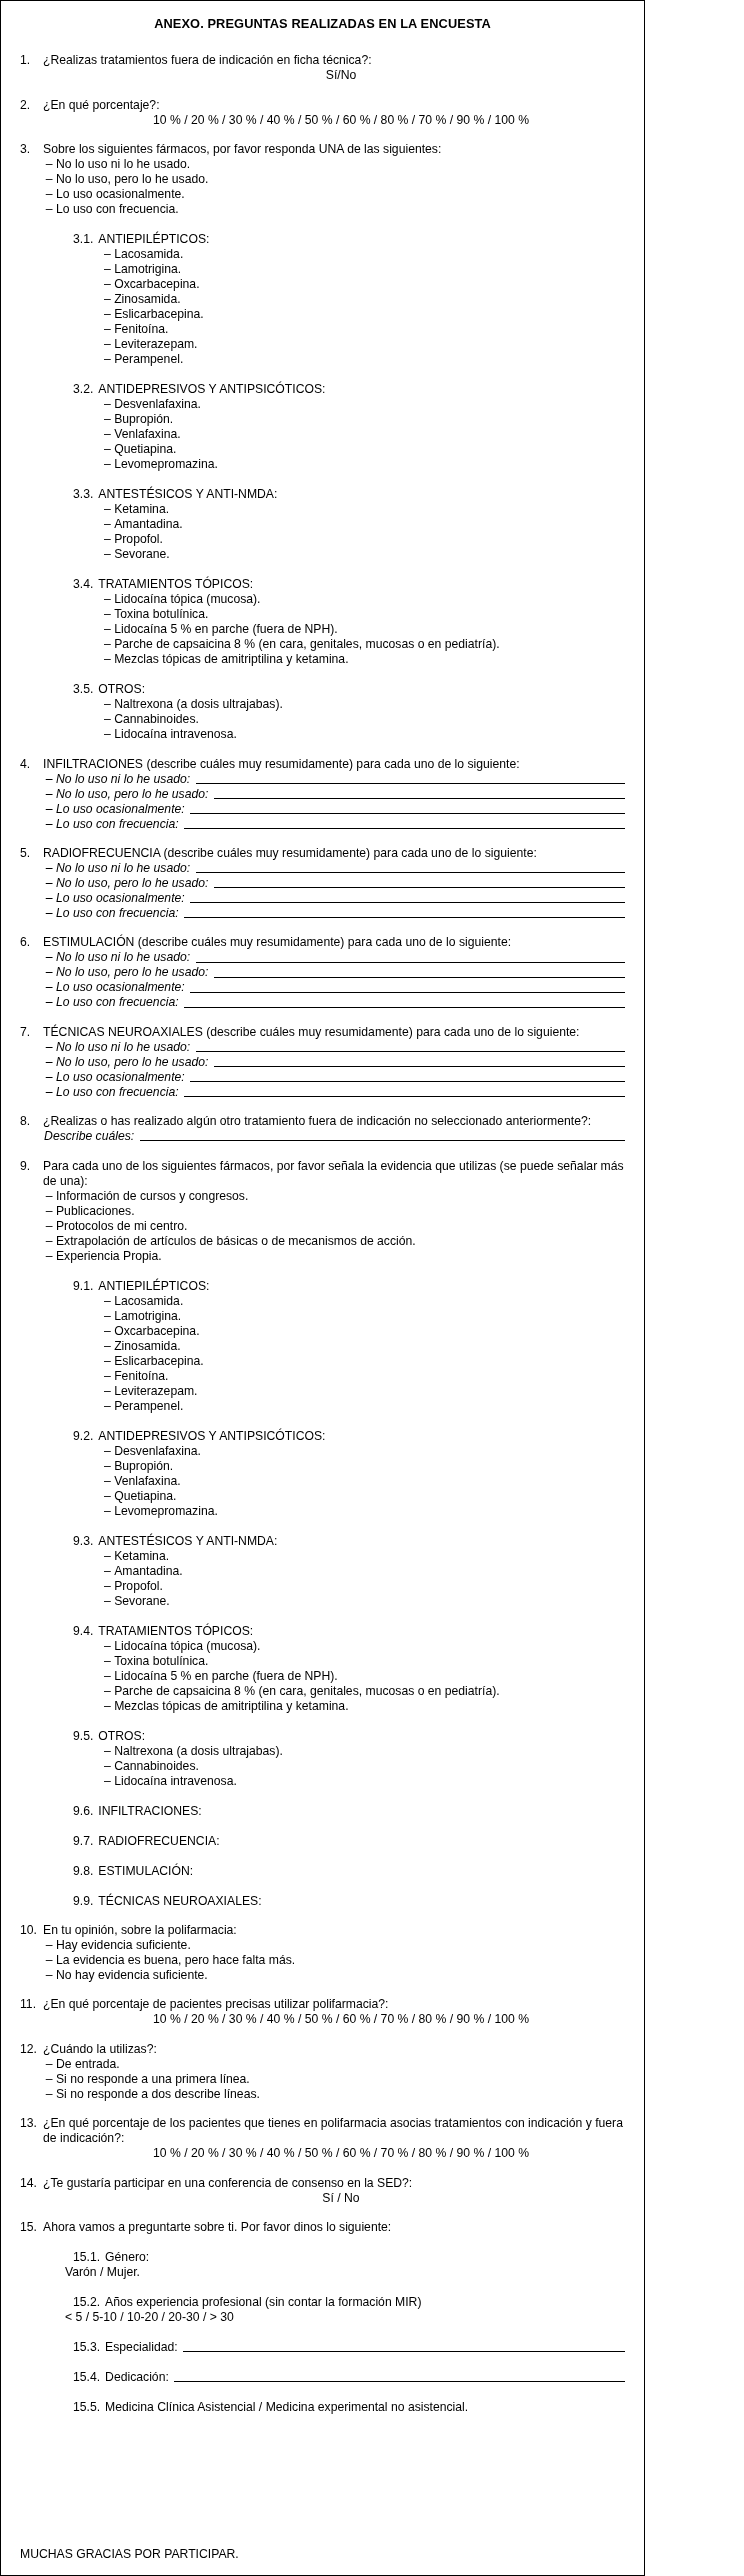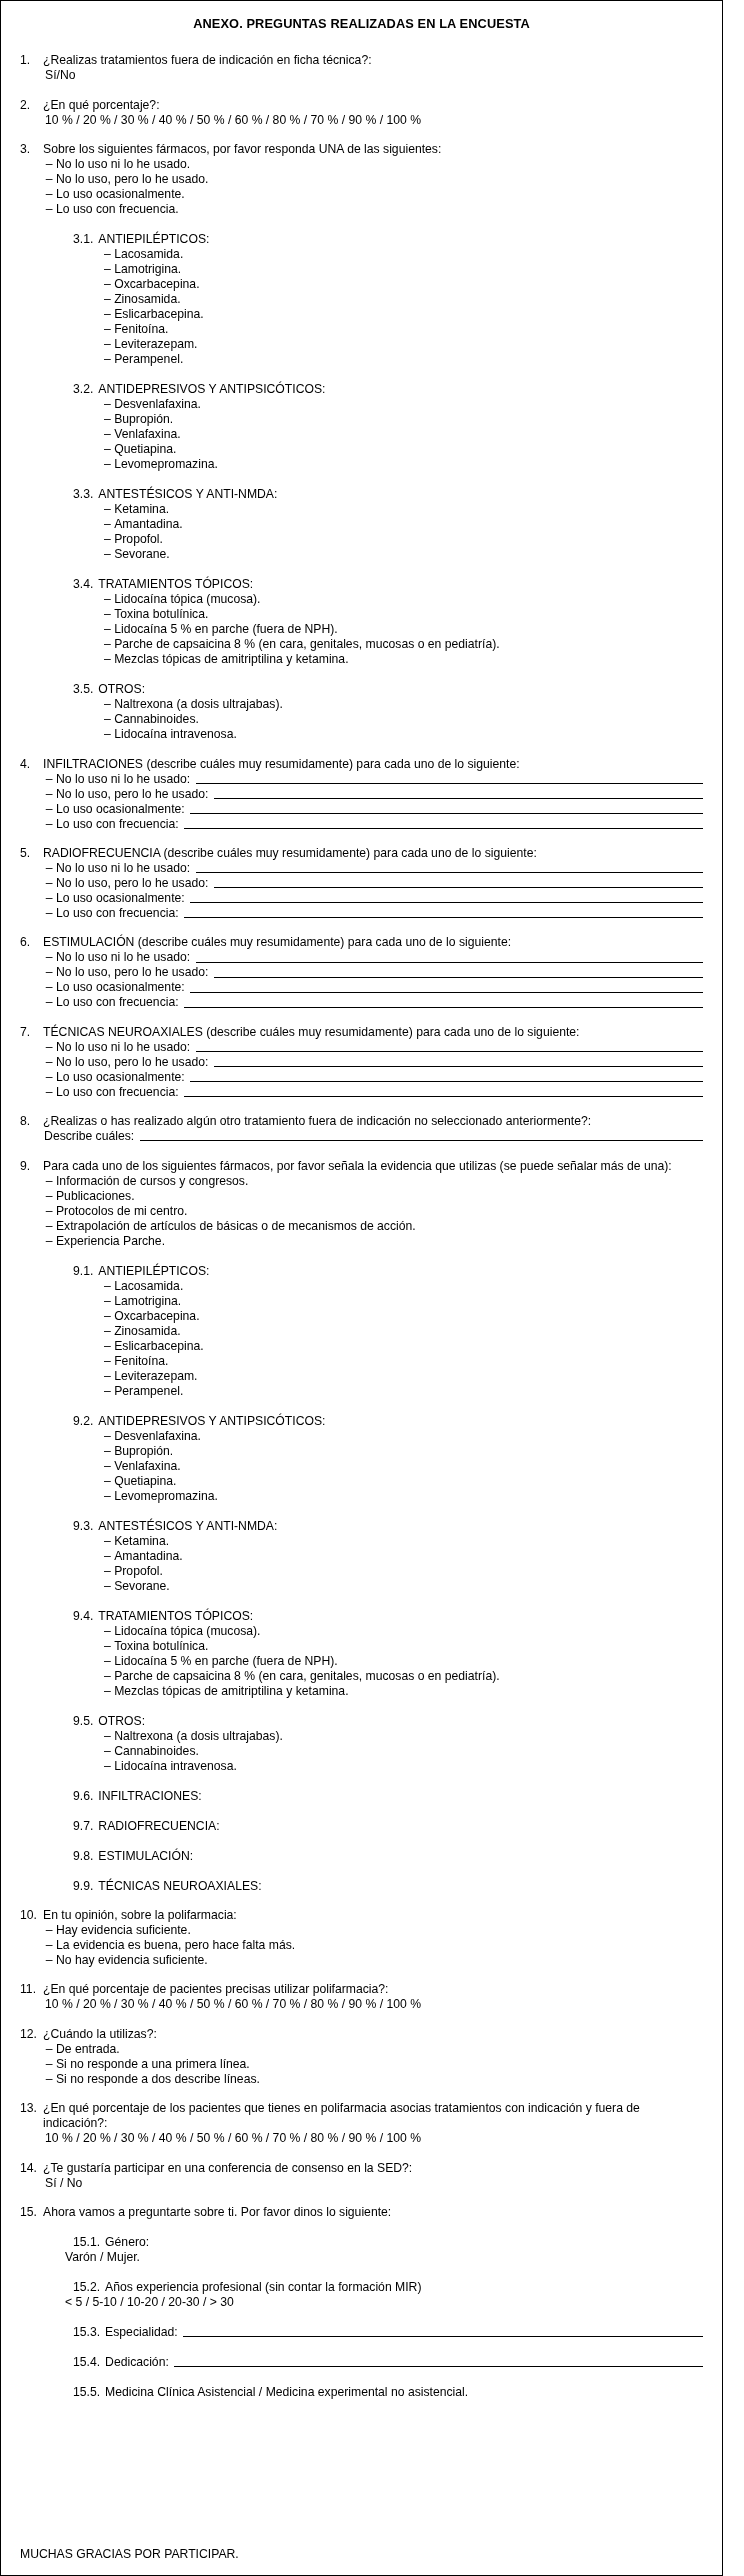--- a/index.html
+++ b/index.html
@@ -5,21 +5,21 @@
   html, body {
     margin: 0;
     padding: 0;
     background: #ffffff;
   }
   body {
     font-family: "Liberation Sans", "DejaVu Sans", sans-serif;
     color: #000;
   }
   .page {
-    width: 723px;
+    width: 645px;
     min-height: 2576px;
     box-sizing: border-box;
     border: 1.1px solid #000;
     background: #fff;
     padding: 14.4px 19px 13.3px 19px;
     display: flex;
     flex-direction: column;
     font-size: 12.2px;
     line-height: 15px;
   }
@@ -31,30 +31,30 @@
     letter-spacing: 0.1px;
   }
   .questions { flex: 0 0 auto; }
   .q {
     display: flex;
     margin-bottom: 14.4px;
   }
   .qnum { flex: 0 0 23px; white-space: nowrap; }
   .qbody { flex: 1 1 auto; min-width: 0; }
   .qtext { }
-  .opt { margin-left: 2px; }
+  .opt { margin-left: 14px; text-align: center; }
   .dash::before { content: "\2013\00a0"; }
   .qbody > .dash { margin-left: 2.8px; }
   .fillrow {
     display: flex;
     align-items: flex-end;
     margin-left: 2.8px;
   }
   .fillrow.nodash { margin-left: 1.1px; }
-  .filllabel { white-space: nowrap; }
+  .filllabel { white-space: nowrap; font-style: italic; }
   .fillline {
     flex: 1 1 auto;
     min-width: 22px;
     border-bottom: 1.1px solid #000;
     margin-left: 5.6px;
     margin-bottom: 2.8px;
   }
   .sub {
     margin-top: 15px;
     margin-left: 22px;
@@ -254,21 +254,21 @@
         </div>
       </div>
       <div class="q">
         <span class="qnum">9.</span>
         <div class="qbody">
           <div class="qtext">Para cada uno de los siguientes fármacos, por favor señala la evidencia que utilizas (se puede señalar más de una):</div>
           <div class="dash">Información de cursos y congresos.</div>
           <div class="dash">Publicaciones.</div>
           <div class="dash">Protocolos de mi centro.</div>
           <div class="dash">Extrapolación de artículos de básicas o de mecanismos de acción.</div>
-          <div class="dash">Experiencia Parche.</div>
+          <div class="dash">Experiencia Propia.</div>
           <div class="sub">
             <div class="subrow">
               <span class="subnum">9.1.</span>
               <span class="subtitle">ANTIEPILÉPTICOS:</span>
             </div>
             <div class="dash">Lacosamida.</div>
             <div class="dash">Lamotrigina.</div>
             <div class="dash">Oxcarbacepina.</div>
             <div class="dash">Zinosamida.</div>
             <div class="dash">Eslicarbacepina.</div>

